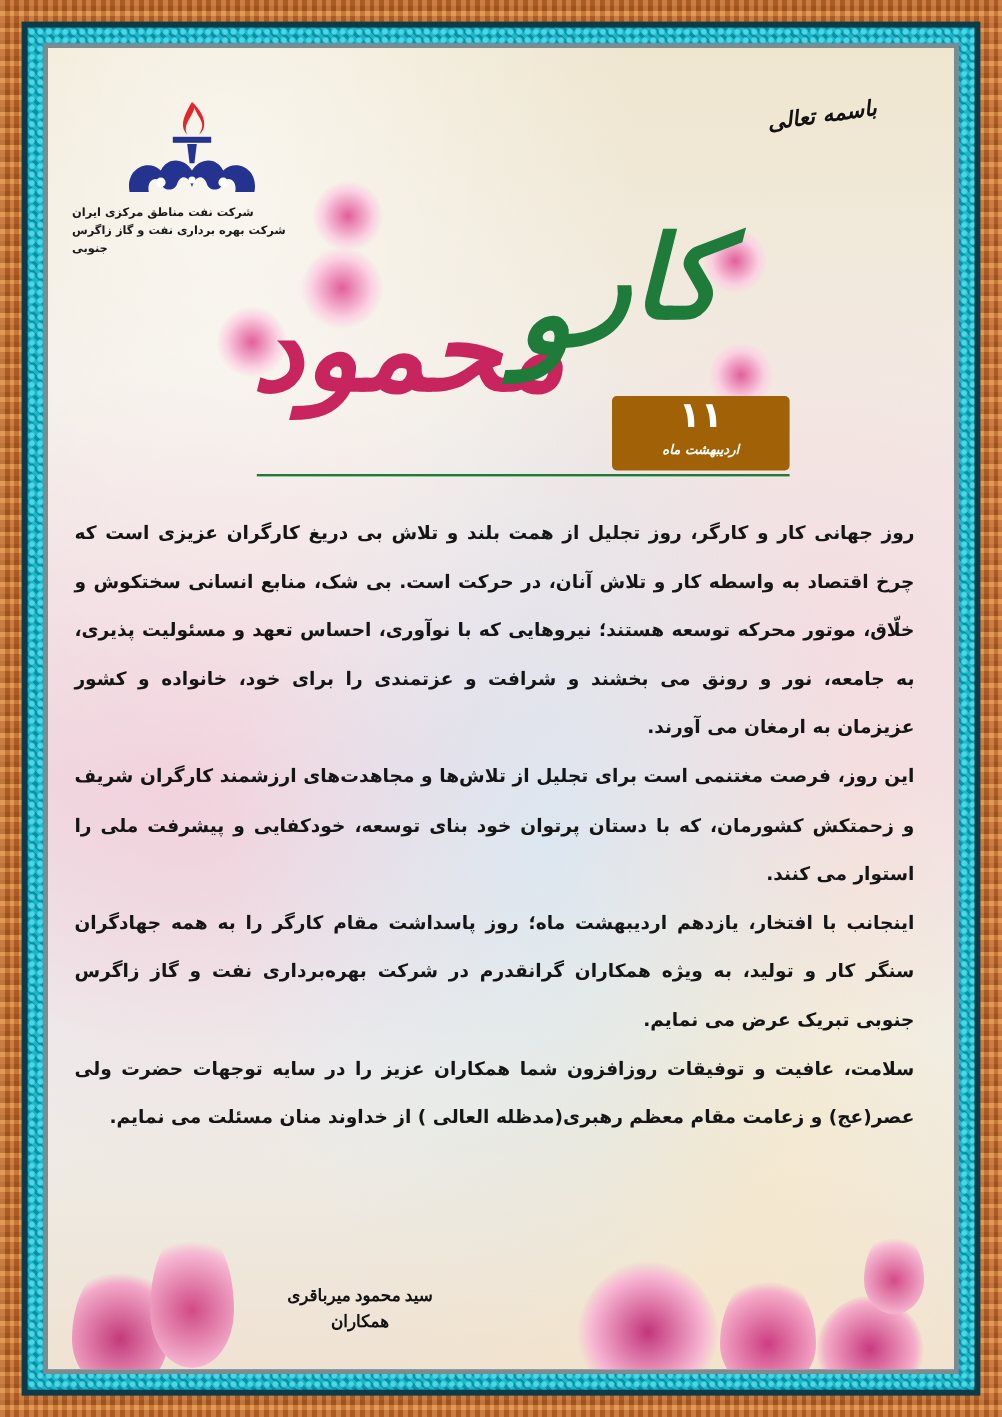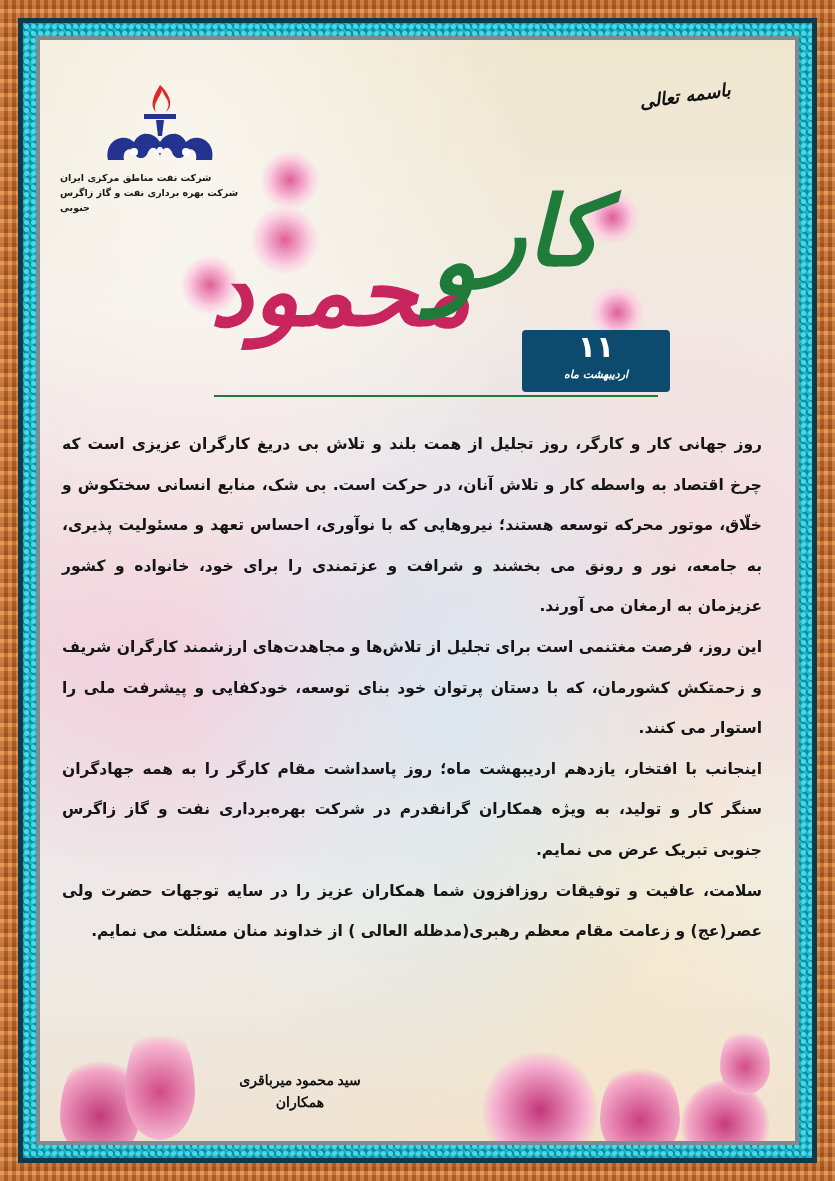--- a/index.html
+++ b/index.html
@@ -30,21 +30,21 @@
       radial-gradient(ellipse at 75% 80%, rgba(250,230,190,0.6), transparent 40%),
       linear-gradient(180deg, #efe6cf 0%, #f2ece2 25%, #f1e2e6 55%, #eef0ee 75%, #efe2d2 100%);
   }
   .rtl { direction:rtl; }
   .logo { position:absolute; left:60px; top:80px; width:200px; }
   .logo svg { display:block; margin:0 auto; }
   .logo .line { font-family:"DejaVu Sans", sans-serif; font-weight:bold; font-size:9.5px; color:#1a1a1a; text-align:left; line-height:15px; }
   .besm { position:absolute; left:625px; top:85px; width:120px; font-family:"DejaVu Serif", serif; font-weight:bold; font-style:italic; font-size:18px; color:#111; text-align:center; transform:rotate(-8deg); }
   .title-art { position:absolute; left:180px; top:145px; width:480px; height:265px; }
   .title-word { position:absolute; font-family:"DejaVu Serif", serif; font-weight:bold; font-size:96px; font-style:italic; letter-spacing:-4px; }
-  .date-badge { position:absolute; left:510px; top:330px; width:148px; height:62px; background:#0c4a6e; border-radius:4px; color:#fff; text-align:center; font-family:"DejaVu Sans", sans-serif; font-weight:bold;margin-left:12px; }
+  .date-badge { position:absolute; left:510px; top:330px; width:148px; height:62px; background:#a16207; border-radius:4px; color:#fff; text-align:center; font-family:"DejaVu Sans", sans-serif; font-weight:bold; }
   .date-badge .day { font-size:30px; line-height:34px; }
   .date-badge .month { font-size:11px; line-height:22px; letter-spacing:2px;font-style:italic; }
   .title-rule { position:absolute; left:214px; top:395px; width:444px; height:2px; background:#1e7b3a; }
   .body-text {
     position:absolute; left:62px; top:424px; width:700px; direction:rtl; text-align:justify; text-align-last:right;
     font-family:"DejaVu Sans", sans-serif; font-weight:bold; font-size:15.5px; color:#151515; line-height:40.6px;
   }
   .body-text p { margin:0; }
   .signature { position:absolute; left:215px; top:1070px; width:170px; text-align:center; font-family:Liberation Serif, serif; font-weight:bold; font-size:14px; color:#111; line-height:22px; }
   .flower { position:absolute; border-radius:50% 50% 50% 50% / 60% 60% 40% 40%; }

